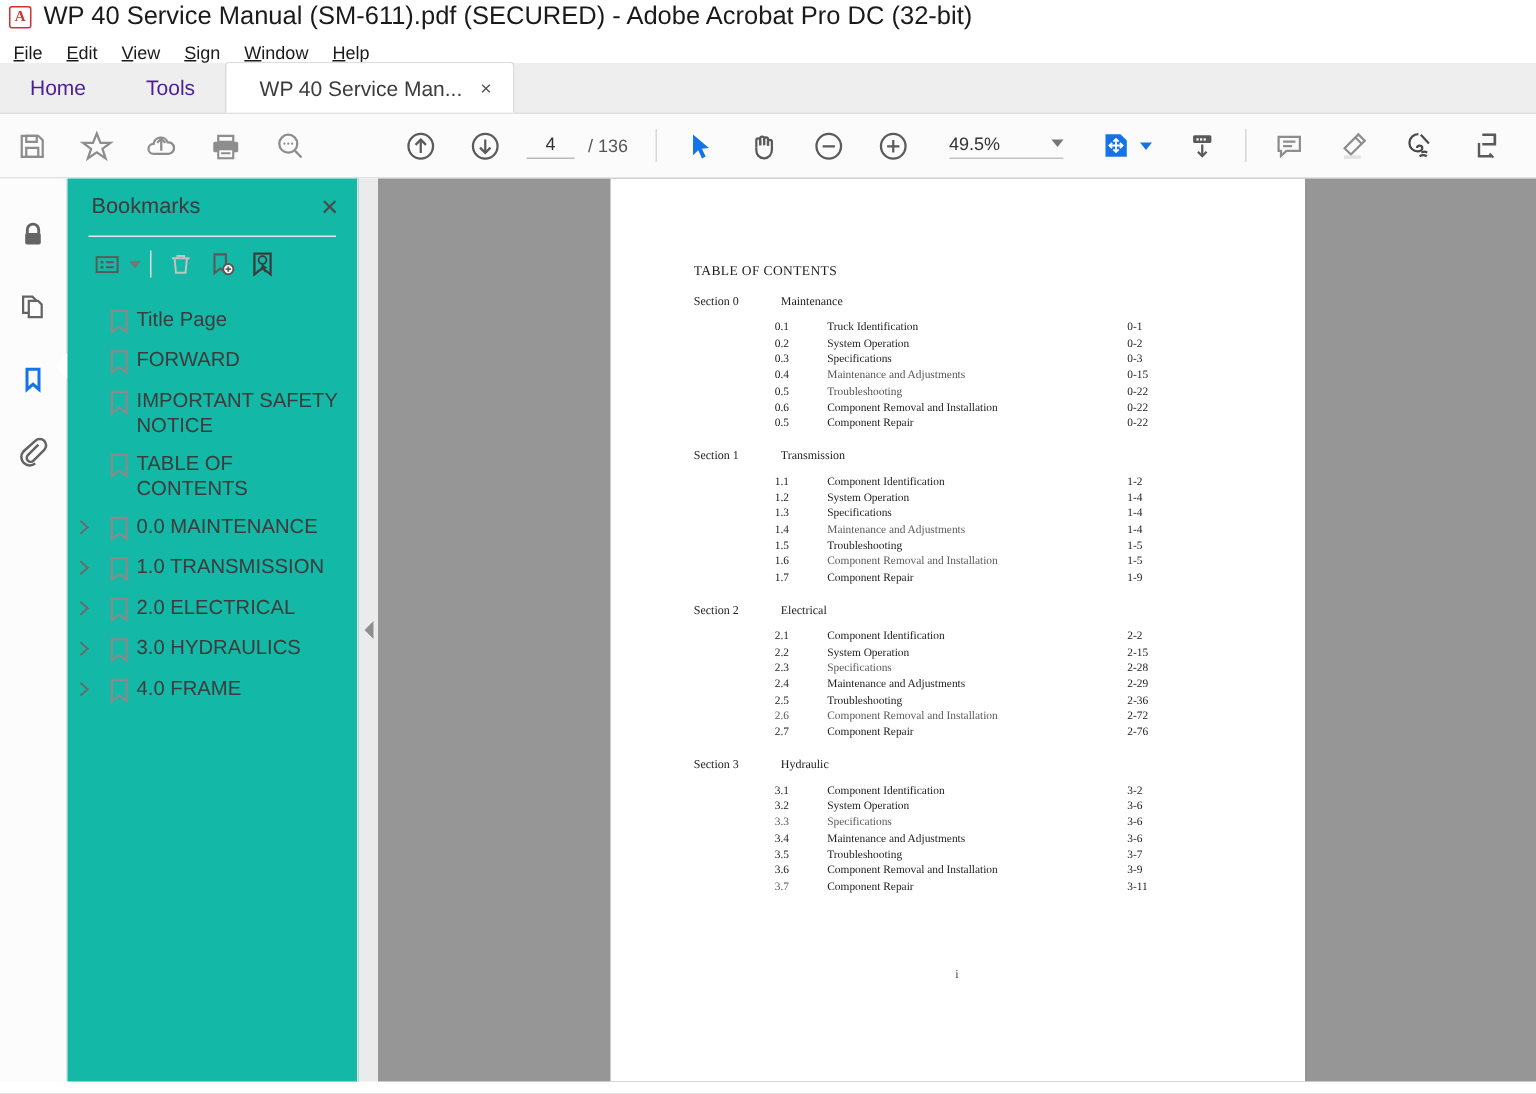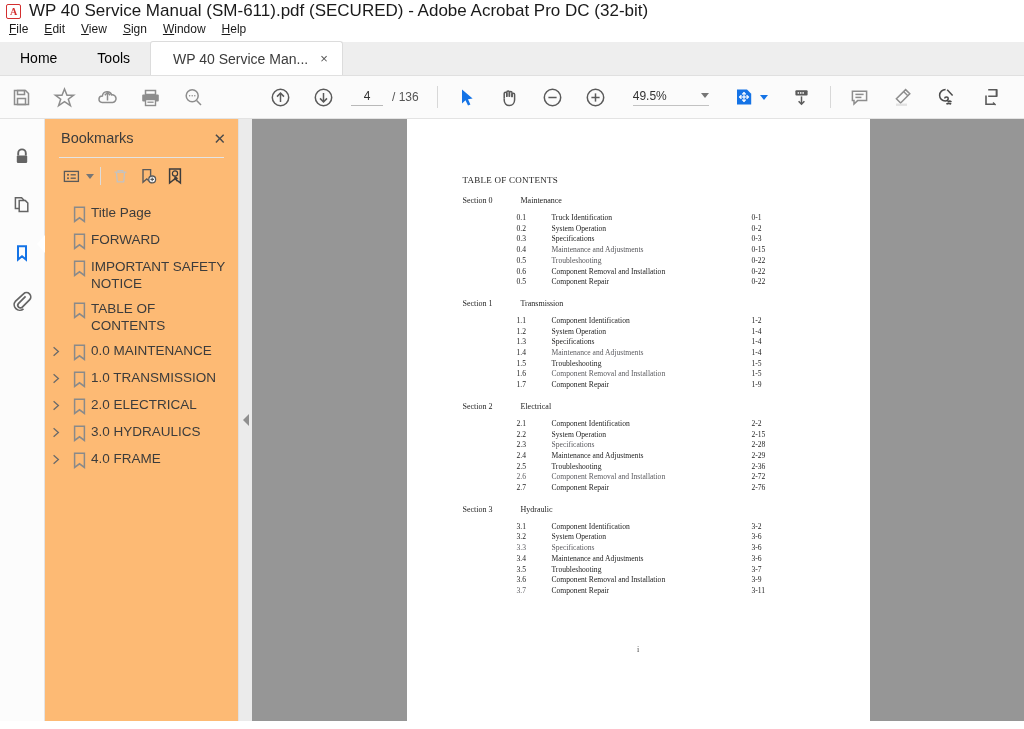--- a/index.html
+++ b/index.html
@@ -21,39 +21,39 @@
     color: #d32f2f; font-size: 10px; font-weight: bold;
     display: flex; align-items: center; justify-content: center;
     font-family: "Liberation Serif", serif;
   }
   #window-title {
     font-size: 17px; color: #1a1a1a; margin-left: 8px;
     white-space: nowrap;
   }
   
   #menubar {
-    height: 20px; display: flex; align-items: flex-start;
+    height: 20px; display: flex; align-items: flex-end;
     background: #ffffff; padding-left: 7px;
   }
   .menu-item {
     font-size: 12px; color: #1a1a1a; padding: 0 8px;
     cursor: default; white-space: nowrap;
   }
   .menu-item:first-child { padding-left: 2px; }
   .menu-item .mn { text-decoration: underline; }
   
   #tabbar {
     height: 34px; background: #eeeeee;
     display: flex; align-items: flex-end;
     border-bottom: 1px solid #e0e0e0;
     position: relative;
   }
   .tab {
     height: 34px; display: flex; align-items: center;
-    padding: 0 20px; font-size: 14px; color: #000000;
+    padding: 0 20px; font-size: 14px; color: #4c1d95;
     cursor: default; white-space: nowrap;
   }
   .tab.plain { background: transparent; }
   .tab.active {
     background: #ffffff; color: #3c3c3c;
     border-left: 1px solid #dcdcdc; border-right: 1px solid #dcdcdc;
     border-top: 1px solid #dcdcdc;
     border-top-left-radius: 3px; border-top-right-radius: 3px;
     padding: 0 14px 0 22px;
     justify-content: flex-end;
@@ -114,21 +114,21 @@
   #rail {
     width: 45px; background: #fcfcfc; border-right: 1px solid #e4e4e4;
     flex: 0 0 45px; padding-top: 14px;
   }
   .rail-btn {
     height: 48px; display: flex; align-items: center;
     justify-content: center; cursor: pointer; position: relative;
   }
   
   #panel {
-    width: 194px; flex: 0 0 194px; background: #fdba74;
+    width: 194px; flex: 0 0 194px; background: #14b8a6;
     border-right: 1px solid #e0e0e0; position: relative;
   }
   #panel-head {
     height: 38px; display: flex; align-items: center;
     padding: 0 12px 0 16px; justify-content: space-between;
   }
   #panel-title { font-size: 14.5px; color: #3c3c3c; }
   #panel-close { font-size: 15px; color: #4a4a4a; cursor: pointer; line-height: 1; }
   #panel-divider { height: 1px; background: #e4e4e4; margin: 0 14px; }
   #panel-tools {

